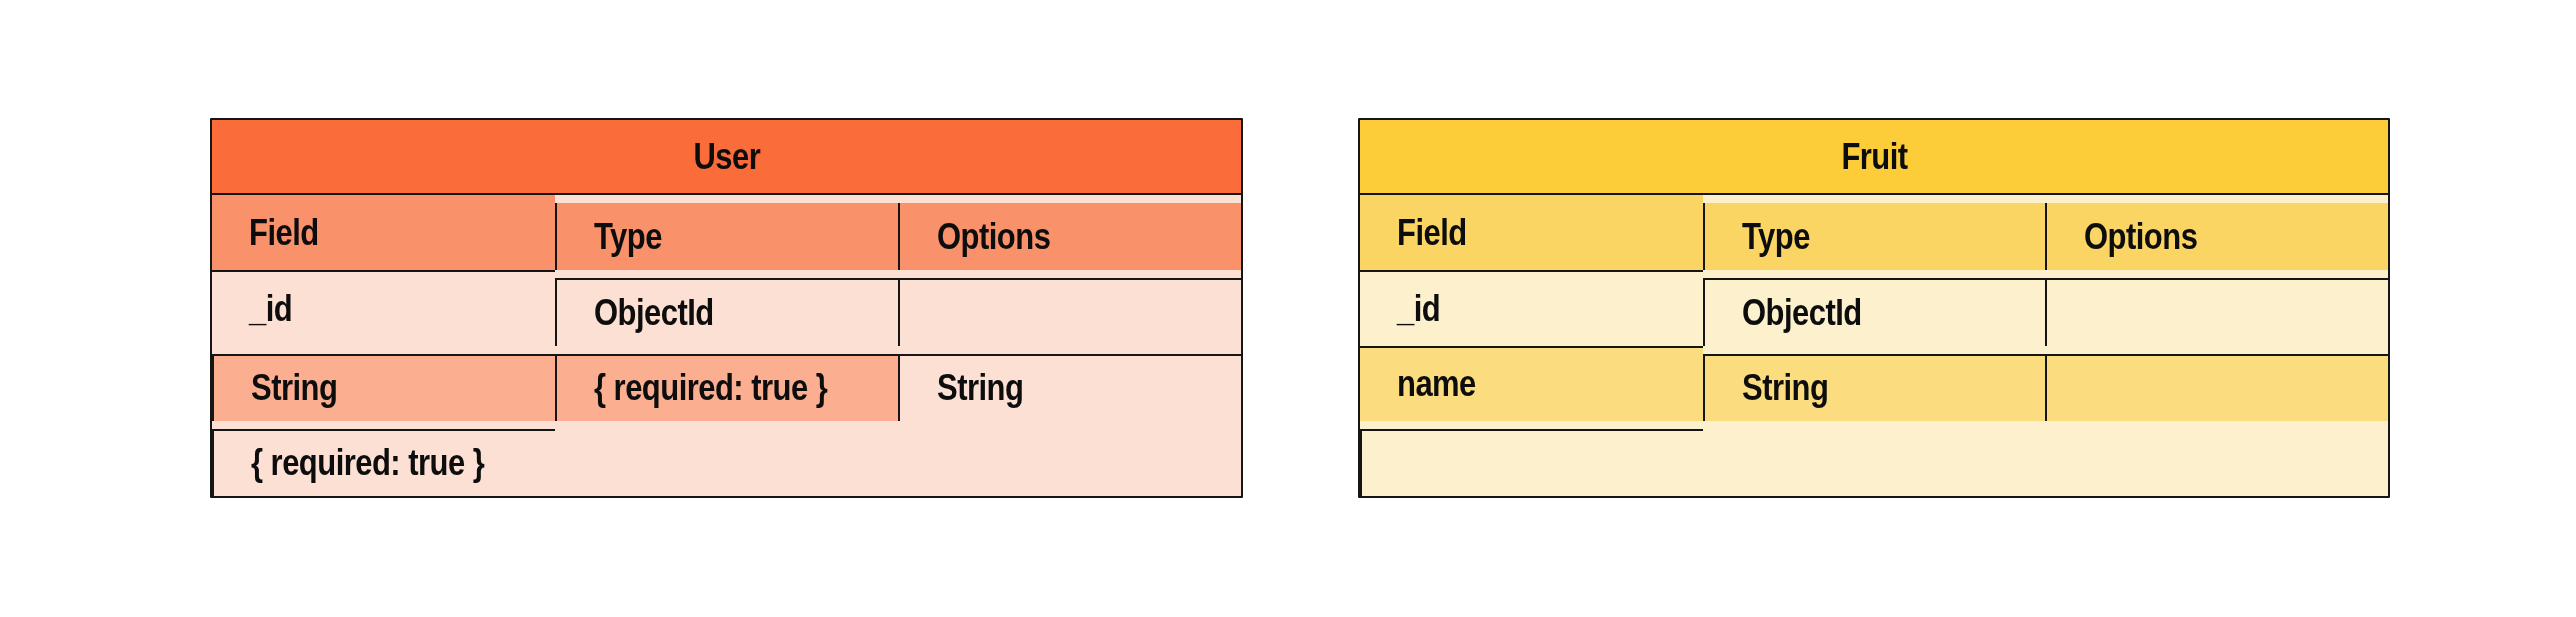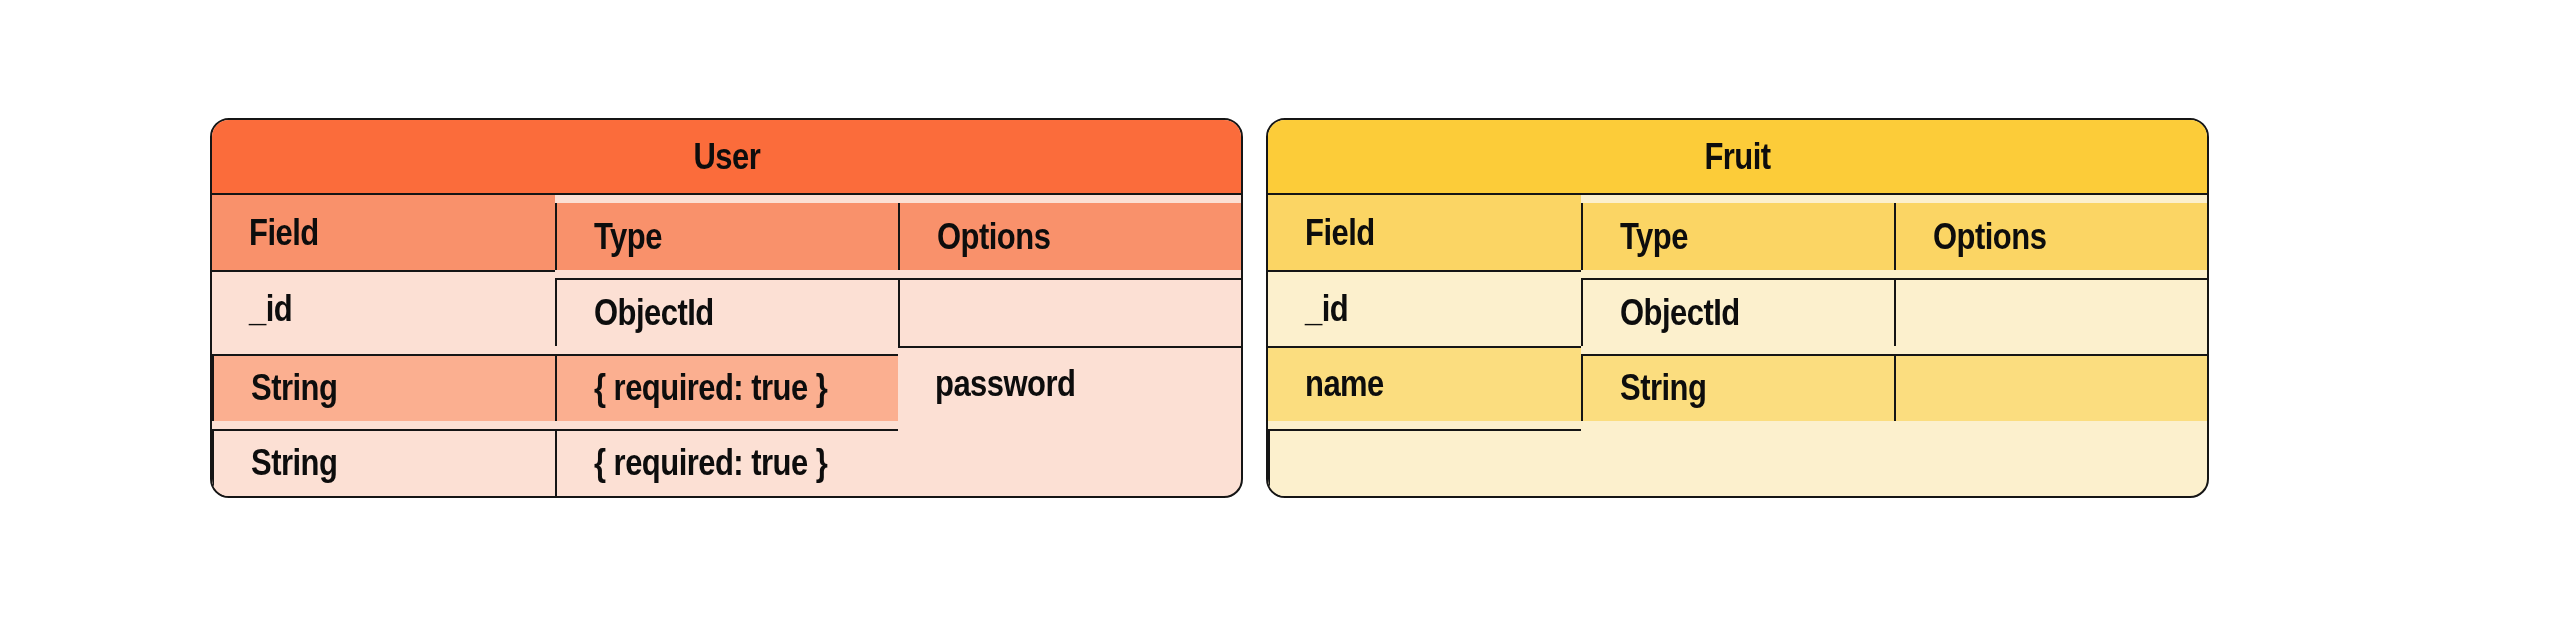--- a/index.html
+++ b/index.html
@@ -13,28 +13,28 @@
     background: #ffffff;
     font-family: "Liberation Sans", sans-serif;
     overflow: hidden;
   }
   .schema-table {
     position: absolute;
     top: 118px;
     height: 380px;
     box-sizing: border-box;
     border: 2.9px solid var(--border, #151515);
-    border-radius: 19px;
+    border-radius: 1px;
     overflow: hidden;
     display: flex;
     flex-direction: column;
     background: var(--row-odd-bg, #fff);
   }
   .schema-table.t-user  { left: 210px;  width: 1033px; }
-  .schema-table.t-fruit { left: 1266px; width: 943px; }
+  .schema-table.t-fruit { left: 1358px; width: 1032px; }
 
   .title-bar {
     flex: 0 0 73px;
     background: var(--title-bg);
     border-bottom: 2.9px solid var(--border);
     display: flex;
     align-items: center;
     justify-content: center;
   }
   .grid {
@@ -96,23 +96,20 @@
         <span class="txt"></span>
       </div>
 
     <div class="cell col-1 rowline" style="background:var(--row-even-bg)">
         <span class="txt">String</span>
       </div>
     <div class="cell col-2 rowline" style="background:var(--row-even-bg)">
         <span class="txt">{ required: true }</span>
       </div>
 
-    <div class="cell col-0 rowline" style="background:var(--row-odd-bg)">
-        <span class="txt">password</span>
-      </div>
     <div class="cell col-1 rowline" style="background:var(--row-odd-bg)">
         <span class="txt">String</span>
       </div>
     <div class="cell col-2 rowline" style="background:var(--row-odd-bg)">
         <span class="txt">{ required: true }</span>
       </div>
   </div>
 </div>
 
 <div class="schema-table t-fruit" style="--title-bg: #FCCC39; --header-bg: #FBD564; --row-odd-bg: #FCF0CD; --row-even-bg: #FBDD7F; --border: #151515; --text: #0D0D0D;">

